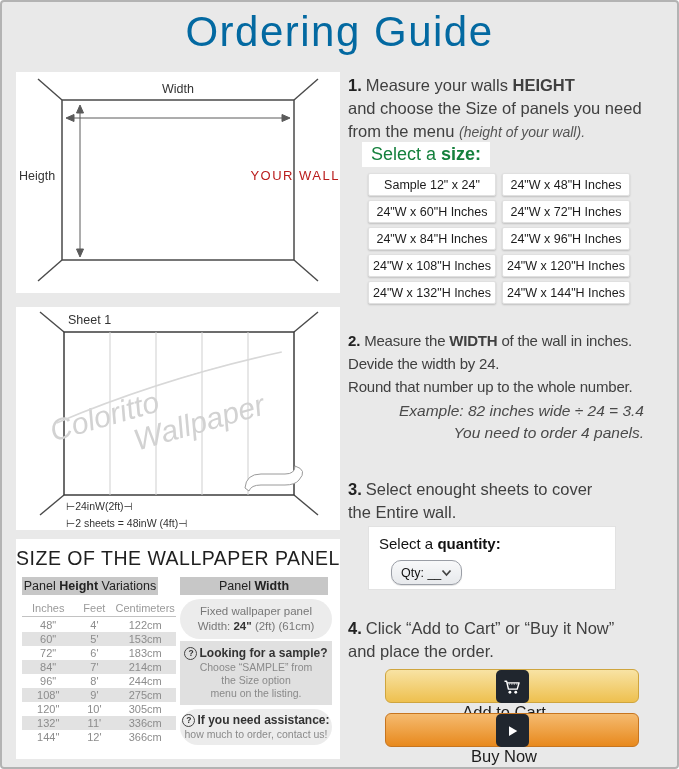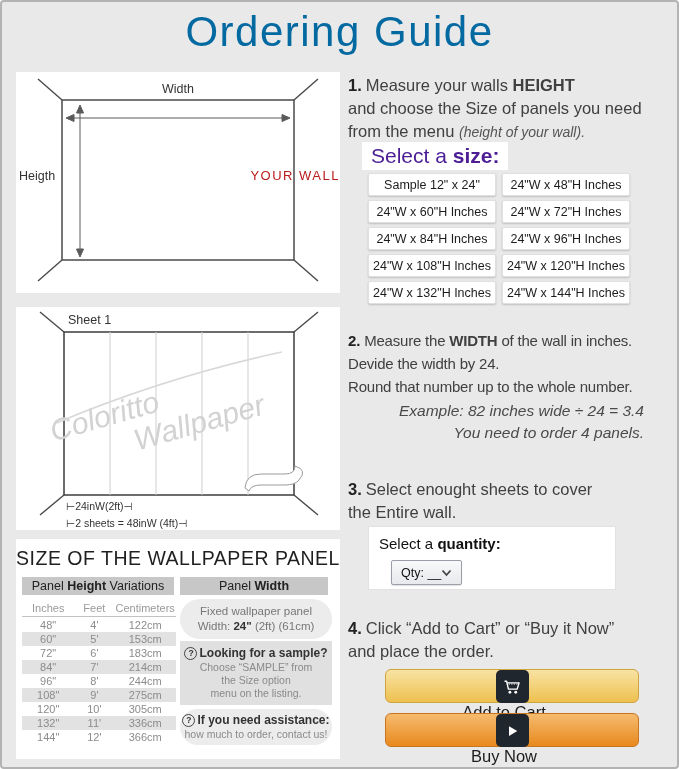--- a/index.html
+++ b/index.html
@@ -30,21 +30,21 @@
     position:absolute;left:34px;top:72px;width:270px;color:#d2d2d2;
     font-style:italic;font-size:30px;transform:rotate(-16deg);line-height:30px;
   }
   .watermark .wm2{display:block;margin-left:78px;margin-top:2px;}
   .wm-swoosh{display:block;margin:-2px 0 -6px 6px;}
   
   .sop-title{position:absolute;top:8px;left:0;right:0;text-align:center;
     font-size:19.5px;letter-spacing:.5px;color:#1f1f1f;}
   .bar{position:absolute;top:38px;height:18px;line-height:18px;background:#c7c7c7;
     text-align:center;font-size:12.5px;color:#222;}
-  .bar-left{left:6px;width:152px;}
+  .bar-left{left:6px;width:136px;}
   .bar-right{left:164px;width:148px;}
   .htable{position:absolute;left:6px;top:62px;width:154px;font-size:11px;color:#8c8c8c;}
   .thead,.trow{display:grid;grid-template-columns:34% 26% 40%;text-align:center;line-height:14px;}
   .thead{color:#9a9a9a;border-bottom:1px solid #c2c2c2;padding-bottom:1px;margin-bottom:1px;}
   .trow{height:14px;}
   .trow.alt{background:#e2e2e2;}
   .note-box{position:absolute;left:164px;width:148px;text-align:center;}
   .nb-gray{background:#ececec;border-radius:20px;}
   .nb-dark{background:#e0e0e0;}
   #width-note{top:60px;padding:5px 2px;font-size:11.5px;line-height:15px;color:#777;}
@@ -58,33 +58,33 @@
   
   .step{position:absolute;left:346px;width:330px;margin:0;font-size:16.5px;line-height:23px;color:#404040;}
   .step b.num{margin-right:4px;color:#222;}
   #step1{top:72px;}
   #step2{top:327px;font-size:15px;letter-spacing:-.2px;}
   #step3{top:476px;}
   #step4{top:615px;}
   .note-italic{font-style:italic;font-size:14px;color:#555;}
   .example{position:absolute;left:346px;top:398px;width:296px;text-align:right;margin:0;
     font-style:italic;font-size:15.5px;line-height:22px;color:#4a4a4a;}
-  .chip{position:absolute;left:360px;top:140px;background:#fff;padding:2px 9px;font-size:21px;color:#4c1d95;}
+  .chip{position:absolute;left:360px;top:140px;background:#fff;padding:2px 9px;font-size:18px;color:#15803d;}
   .sizes{position:absolute;left:366px;top:171px;width:260px;display:grid;
     grid-template-columns:1fr 1fr;gap:4px 6px;}
   .size-btn{
     background:#fff;border:1px solid #e0e0e0;border-radius:2px;height:23px;
     font-family:"Liberation Sans",sans-serif;font-size:12.5px;color:#1c1c1c;
     box-shadow:0 1px 2px rgba(0,0,0,.18);padding:0 4px;white-space:nowrap;cursor:pointer;
   }
   .qbox{position:absolute;left:366px;top:524px;width:246px;height:62px;background:#fff;border:1px solid #e2e2e2;}
   .qlabel{position:absolute;left:10px;top:8px;font-size:15px;color:#111;}
   .qty-pill{
     position:absolute;left:22px;top:33px;height:23px;display:flex;align-items:center;
-    padding:0 9px;border:1px solid #9a9ea6;border-radius:2px;
+    padding:0 9px;border:1px solid #9a9ea6;border-radius:10px;
     background:linear-gradient(#f8f9fa,#e7e9ec);box-shadow:0 1px 1px rgba(0,0,0,.12);
     font-size:12.5px;color:#111;cursor:pointer;
   }
   .cta{
     position:absolute;left:383px;width:254px;height:34px;display:flex;align-items:center;
     border-radius:6px;cursor:pointer;box-sizing:border-box;flex-direction:column;
   }
   #btn-cart{top:667px;background:linear-gradient(var(--add-to-cart-top,#f8e3a4),var(--add-to-cart-bottom,#eec04f));
     border:1px solid #cfa53e;}
   #btn-buy{top:711px;background:linear-gradient(var(--buy-now-top,#f5bb70),var(--buy-now-bottom,#e8891d));

